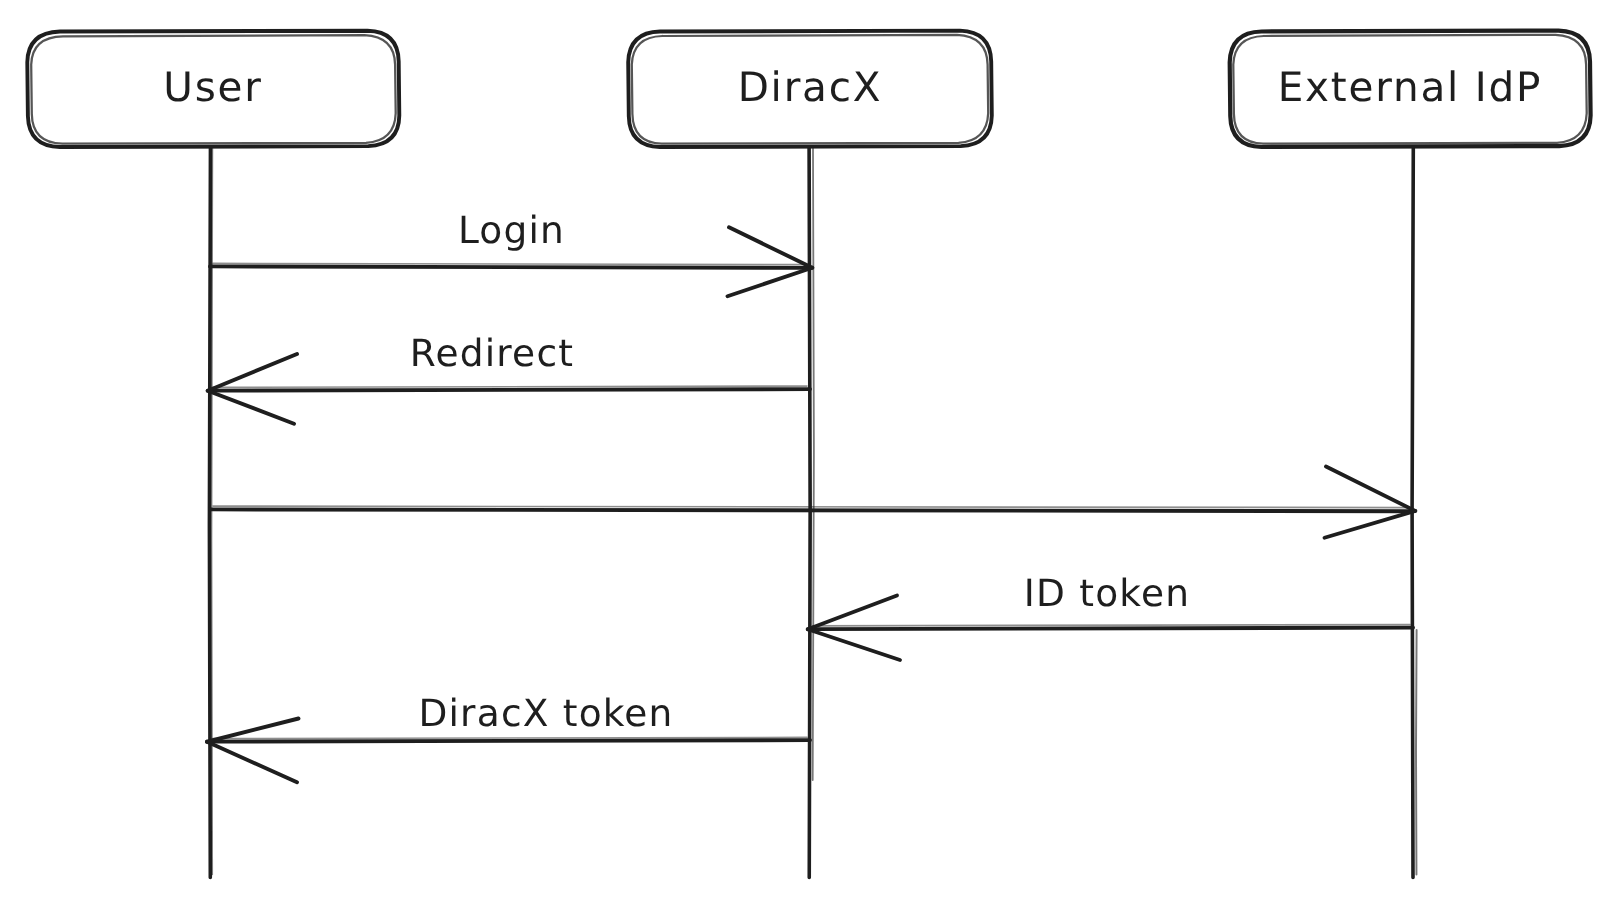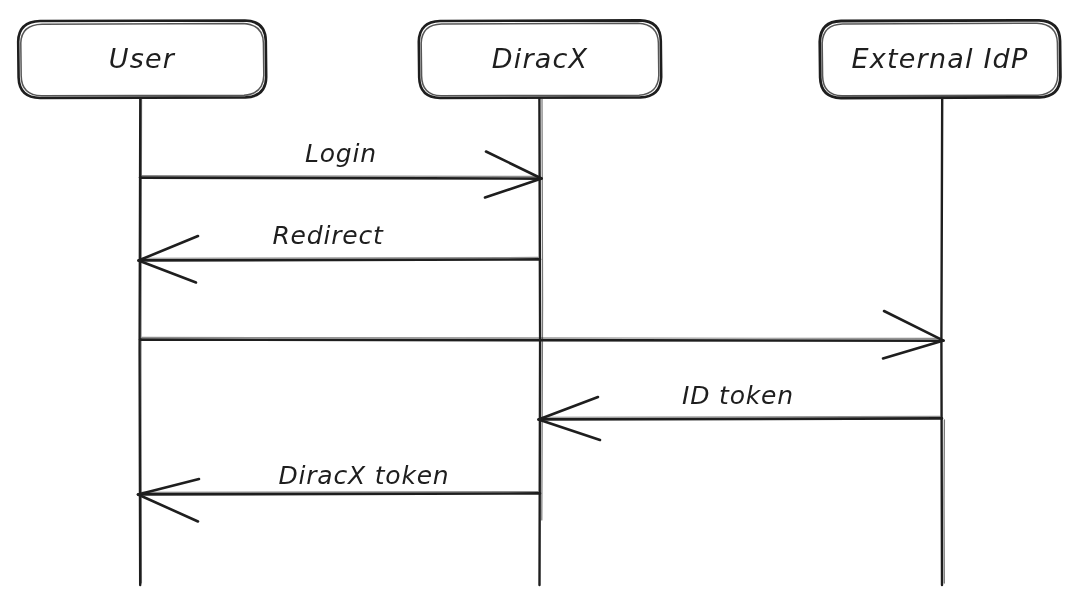--- a/index.html
+++ b/index.html
@@ -12,21 +12,20 @@
     width: 1080px;
     height: 603px;
     overflow: hidden;
     font-family: "DejaVu Sans", sans-serif;
   }
   #diagram-root {
     position: relative;
     width: 1080px;
     height: 603px;
     background: #ffffff;
-    font-style: italic;
   }
   svg.canvas {
     position: absolute;
     top: 0;
     left: 0;
     width: 1080px;
     height: 603px;
     display: block;
   }
   .participant-label,

